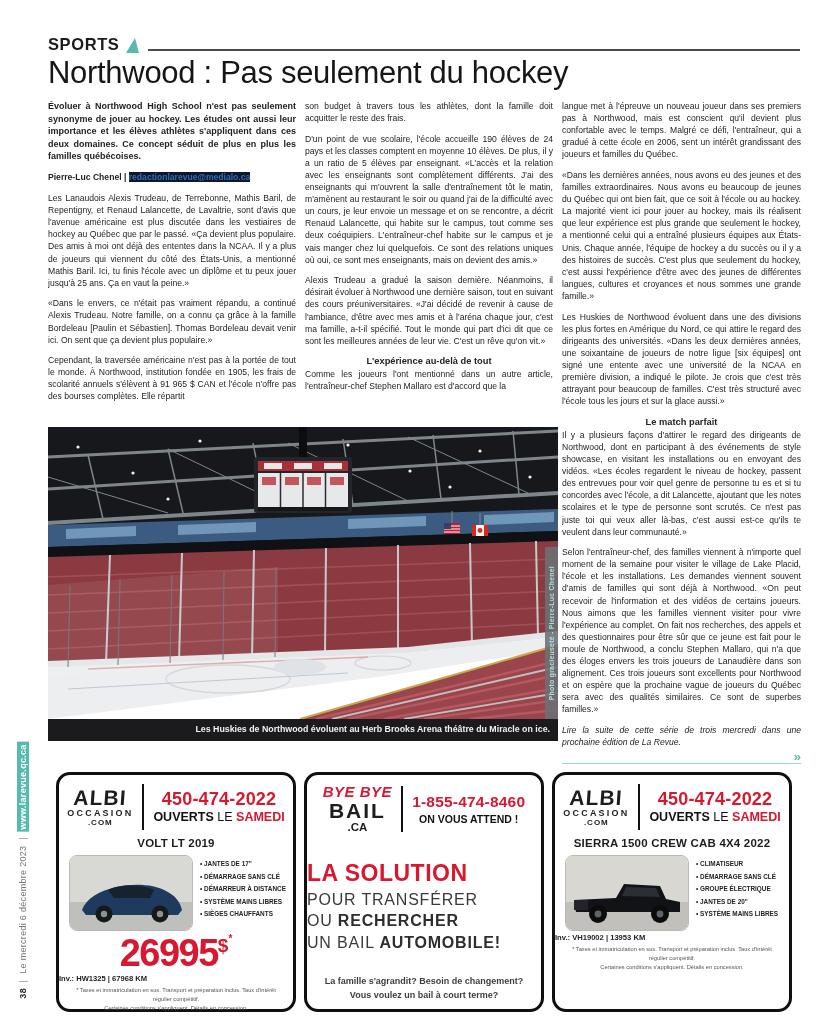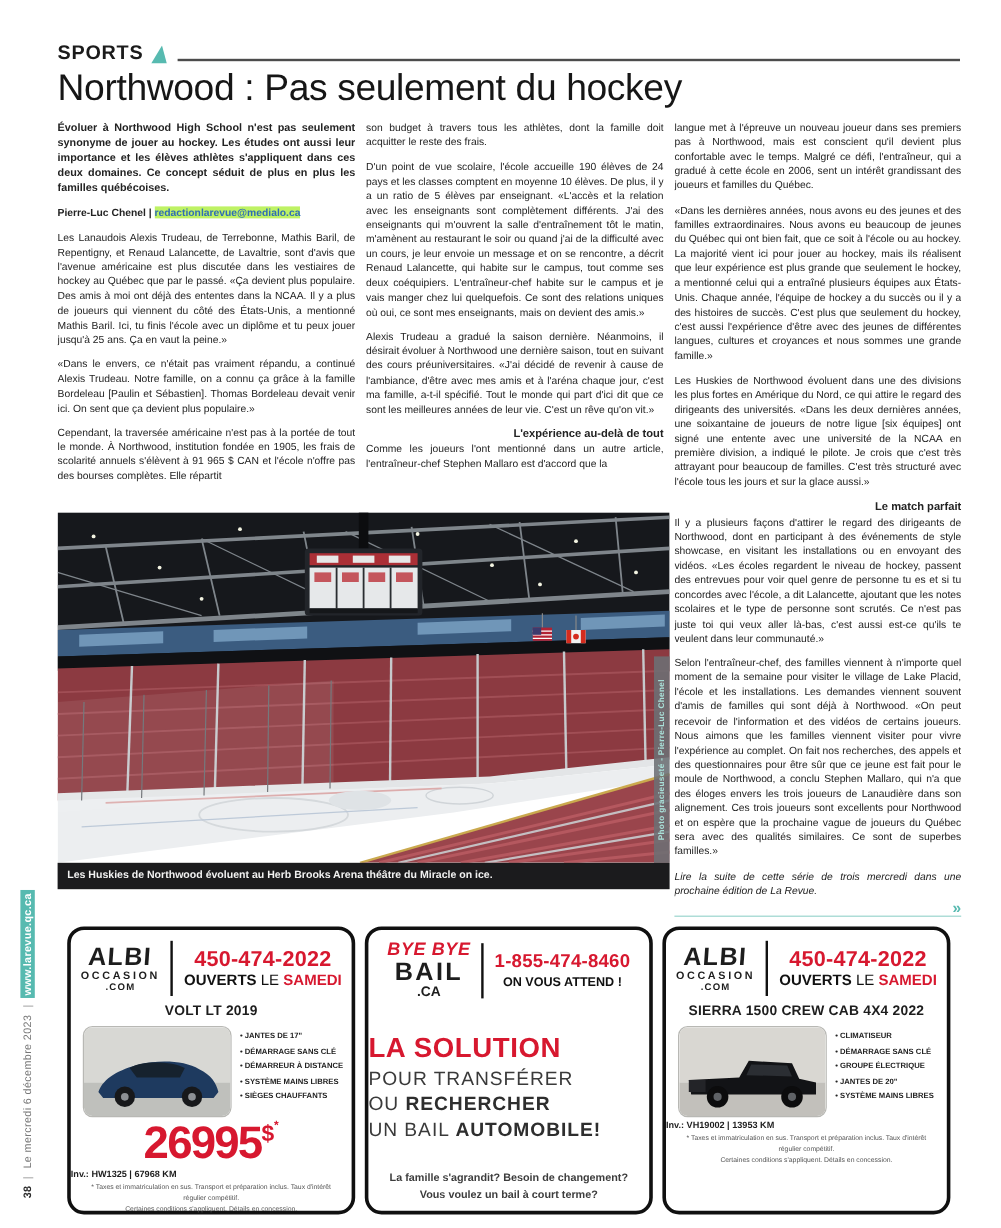--- a/index.html
+++ b/index.html
@@ -25,32 +25,32 @@
 
   
   .col{position:absolute;top:100px;font-size:8.6px;line-height:12.1px;color:#232323;
        text-align:justify;overflow:hidden;}
   .col p{margin:0 0 8.5px;}
   .col1{left:48px;width:248px;height:327px;}
   .col2{left:305px;width:248px;height:327px;}
   .col3{left:562px;width:239px;height:662px;}
   .lead{font-weight:bold;font-size:9px;line-height:12.6px;}
   .byline{font-weight:bold;}
-  .email-link{color:#2e6db4;background:#bef264;font-weight:bold;text-decoration:none;}
-  .subhead{font-size:9.3px;font-weight:bold;margin:0 0 1px;text-align:right;}
+  .email-link{color:#2e6db4;background:#0f172a;font-weight:bold;text-decoration:none;}
+  .subhead{font-size:9.3px;font-weight:bold;margin:0 0 1px;text-align:center;}
   .note{font-style:italic;}
 
   .endmark{position:absolute;left:562px;top:763px;width:239px;border-top:1.5px solid #9bd5ce;}
   .endmark .chev{position:absolute;right:0;top:-15px;color:#57bab0;font-size:13px;font-weight:bold;}
 
   
   .photo{position:absolute;left:48px;top:427px;width:510px;height:314px;margin:0;}
   .photo svg{display:block;}
   .caption-bar{position:absolute;left:0;bottom:0;width:510px;height:22px;background:#1b1b1d;
-        box-sizing:border-box;padding:5px 8px;font-size:8.8px;font-weight:bold;color:#f2f2f2;}
+        box-sizing:border-box;padding:5px 8px;font-size:8.8px;font-weight:bold;color:#f2f2f2;text-align:right;}
   .credit-strip{position:absolute;right:0;bottom:22px;width:13px;height:172px;
         background:rgba(108,112,116,.88);display:flex;align-items:center;justify-content:center;}
   .credit-strip span{writing-mode:vertical-rl;transform:rotate(180deg);font-size:6.8px;
         font-weight:bold;color:#a9e0d8;letter-spacing:.3px;white-space:nowrap;}
 
   
   .ad{position:absolute;top:772px;width:240px;height:240px;border:3px solid #101010;
       border-radius:14px;background:#fff;box-sizing:border-box;}
   .ad1{left:56px;} .ad2{left:304px;} .ad3{left:552px;}
   .ad-header{display:flex;align-items:center;justify-content:center;gap:9px;padding:9px 4px 0;}

